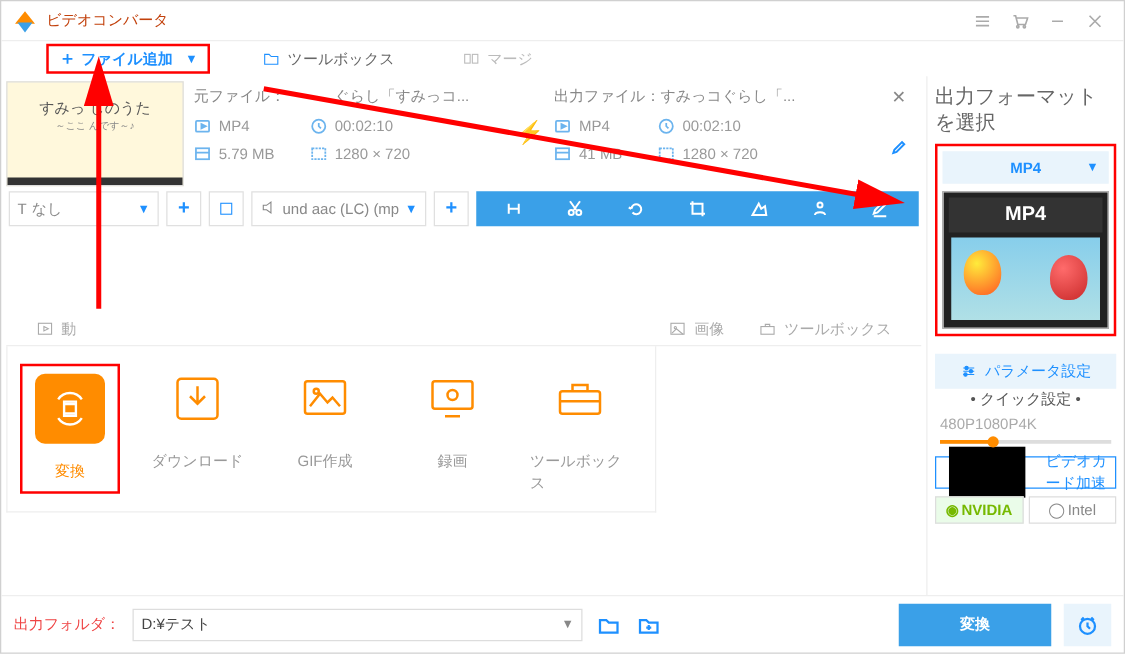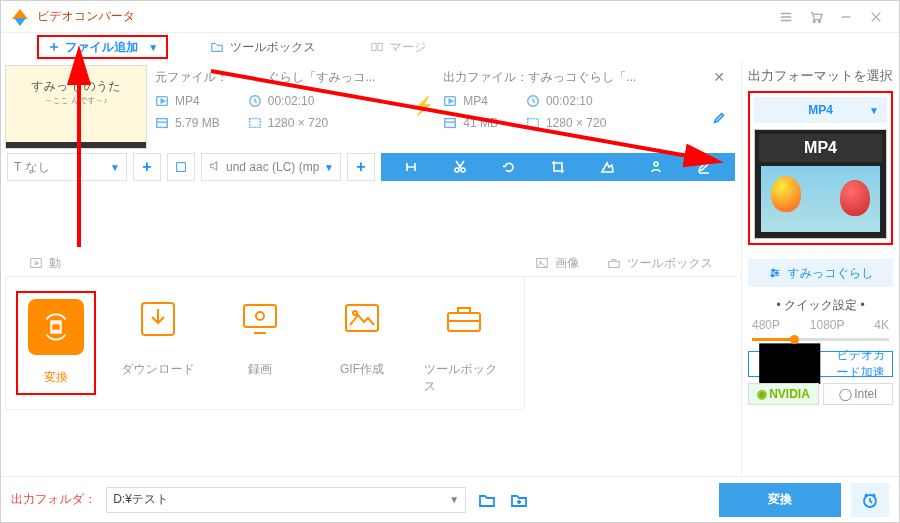--- a/index.html
+++ b/index.html
@@ -52,34 +52,34 @@
 .tab.active{}
 .tiles{display:flex;gap:22px;padding:14px 10px;border:1px solid #eee;border-top:none;width:520px}
 .tile{width:80px;display:flex;flex-direction:column;align-items:center;gap:14px}
 .tile .ic{width:56px;height:56px;border-radius:8px;display:flex;align-items:center;justify-content:center}
 .tile .lbl{color:#ff8c00;font-size:12px}
 .tile.g .lbl{color:#999}
 .conv-ic{background:#ff8c00;border-radius:50%}
 .conv-ic svg{stroke:#fff;fill:none;stroke-width:2;width:34px;height:34px}
 .tile.sel{border:2px solid red;padding:6px}
 .dl-ic svg,.rec-ic svg,.gif-ic svg,.tb-ic svg{width:48px;height:48px;stroke:#ff8c00;fill:none;stroke-width:2}
-.right h4{color:#666;font-weight:normal;font-size:13px;margin-bottom:6px}
+.right h4{color:#666;font-weight:normal;font-size:16px;margin-bottom:6px}
 .format-box{border:2px solid red;padding:4px}
 .format-dd{height:26px;background:#e9f4fc;display:flex;align-items:center;justify-content:center;color:#1e90ff;font-weight:bold;position:relative;margin-bottom:6px}
 .format-dd .caret{position:absolute;right:8px;font-size:10px}
 .format-img{height:110px;border:1px solid #ccc;background:#222;position:relative;overflow:hidden}
 .mp4-label{position:absolute;top:4px;left:4px;right:4px;height:28px;background:#333;color:#fff;text-align:center;font-weight:bold;font-size:16px;line-height:28px}
 .balloon{position:absolute;top:36px;left:6px;right:6px;bottom:6px;background:linear-gradient(180deg,#87ceeb 0%,#b0e0e6 100%)}
 .balloon::before{content:"";position:absolute;width:30px;height:36px;border-radius:50% 50% 45% 45%;background:radial-gradient(circle at 35% 30%,#ffeb3b,#ff5722);left:10px;top:10px}
 .balloon::after{content:"";position:absolute;width:30px;height:36px;border-radius:50% 50% 45% 45%;background:radial-gradient(circle at 35% 30%,#ff6b6b,#c92a2a);right:10px;top:14px}
 .param-btn{height:28px;background:#e9f4fc;display:flex;align-items:center;justify-content:center;gap:6px;color:#1e90ff;margin-top:14px}
 .param-btn svg{width:14px;height:14px;stroke:#1e90ff;fill:none}
-.quick{margin-top:10px}
+.quick{}
 .quick-title{text-align:center;color:#555;margin-bottom:4px}
-.quick-row{display:flex;justify-content:space-between;color:#aaa;font-size:10px;padding:0 4px}
+.quick-row{display:flex;justify-content:flex-start;color:#aaa;font-size:10px;padding:0 4px}
 .slider{height:3px;background:#ddd;position:relative;margin:6px 4px}
 .slider::before{content:"";position:absolute;left:0;width:30%;height:100%;background:#ff8c00}
 .slider .dot{position:absolute;width:9px;height:9px;background:#ff8c00;border-radius:50%;top:-3px;left:28%}
 .gpu-btn{height:26px;border:1px solid #1e90ff;display:flex;align-items:center;justify-content:center;gap:6px;color:#1e90ff;margin-top:10px;font-size:11px}
 .gpu-logos{display:flex;gap:4px;margin-top:6px}
 .gpu-logo{flex:1;height:22px;border:1px solid #ddd;display:flex;align-items:center;justify-content:center;font-size:9px}
 .nv{background:#eafce9;color:#76b900;font-weight:bold}
 .it{color:#888}
 .footer{position:absolute;bottom:0;left:0;right:0;height:46px;border-top:1px solid #eee;display:flex;align-items:center;padding:0 10px;gap:10px}
 .out-label{color:#ef4444}
@@ -329,38 +329,38 @@
       <div class="tile g">
         <div class="ic dl-ic">
             <svg viewBox="0 0 48 48">
               <rect x="8" y="8" width="32" height="32" rx="3"></rect>
               <path d="M24 14v14m-6-6l6 6 6-6"></path>
             </svg>
           </div>
         <div class="lbl">ダウンロード</div>
       </div>
       <div class="tile g">
+        <div class="ic gif-ic">
+            <svg viewBox="0 0 48 48">
+              <rect x="8" y="10" width="32" height="26" rx="2"></rect>
+              <path d="M12 30l8-10 6 7 4-4 6 7"></path>
+              <circle cx="17" cy="18" r="2"></circle>
+            </svg>
+          </div>
+        <div class="lbl">GIF作成</div>
+      </div>
+      <div class="tile g">
         <div class="ic rec-ic">
             <svg viewBox="0 0 48 48">
               <rect x="8" y="10" width="32" height="22" rx="2"></rect>
               <circle cx="24" cy="21" r="4"></circle>
               <path d="M18 38h12"></path>
             </svg>
           </div>
         <div class="lbl">録画</div>
-      </div>
-      <div class="tile g">
-        <div class="ic gif-ic">
-            <svg viewBox="0 0 48 48">
-              <rect x="8" y="10" width="32" height="26" rx="2"></rect>
-              <path d="M12 30l8-10 6 7 4-4 6 7"></path>
-              <circle cx="17" cy="18" r="2"></circle>
-            </svg>
-          </div>
-        <div class="lbl">GIF作成</div>
       </div>
       <div class="tile g">
         <div class="ic tb-ic">
             <svg viewBox="0 0 48 48">
               <rect x="8" y="18" width="32" height="18" rx="2"></rect>
               <path d="M8 26h32M18 18v-5h12v5"></path>
             </svg>
           </div>
         <div class="lbl">ツールボックス</div>
       </div>
@@ -400,21 +400,21 @@
         <div class="balloon"></div>
       </div>
     </div>
     <div class="param-btn">
       <svg viewBox="0 0 16 16">
           <path d="M3 5h10M3 8h10M3 11h10"></path>
           <circle cx="6" cy="5" r="1.5" fill="#1e90ff"></circle>
           <circle cx="10" cy="8" r="1.5" fill="#1e90ff"></circle>
           <circle cx="5" cy="11" r="1.5" fill="#1e90ff"></circle>
         </svg>
-      <span>すみっコぐらし</span>
+      <span>パラメータ設定</span>
     </div>
     <div class="quick">
       <div class="quick-title">• <span>クイック設定</span> •</div>
       <div class="quick-row">
           <span>480P</span>
           <span>1080P</span>
           <span>4K</span>
         </div>
       <div class="slider">
           <div class="dot"></div>

